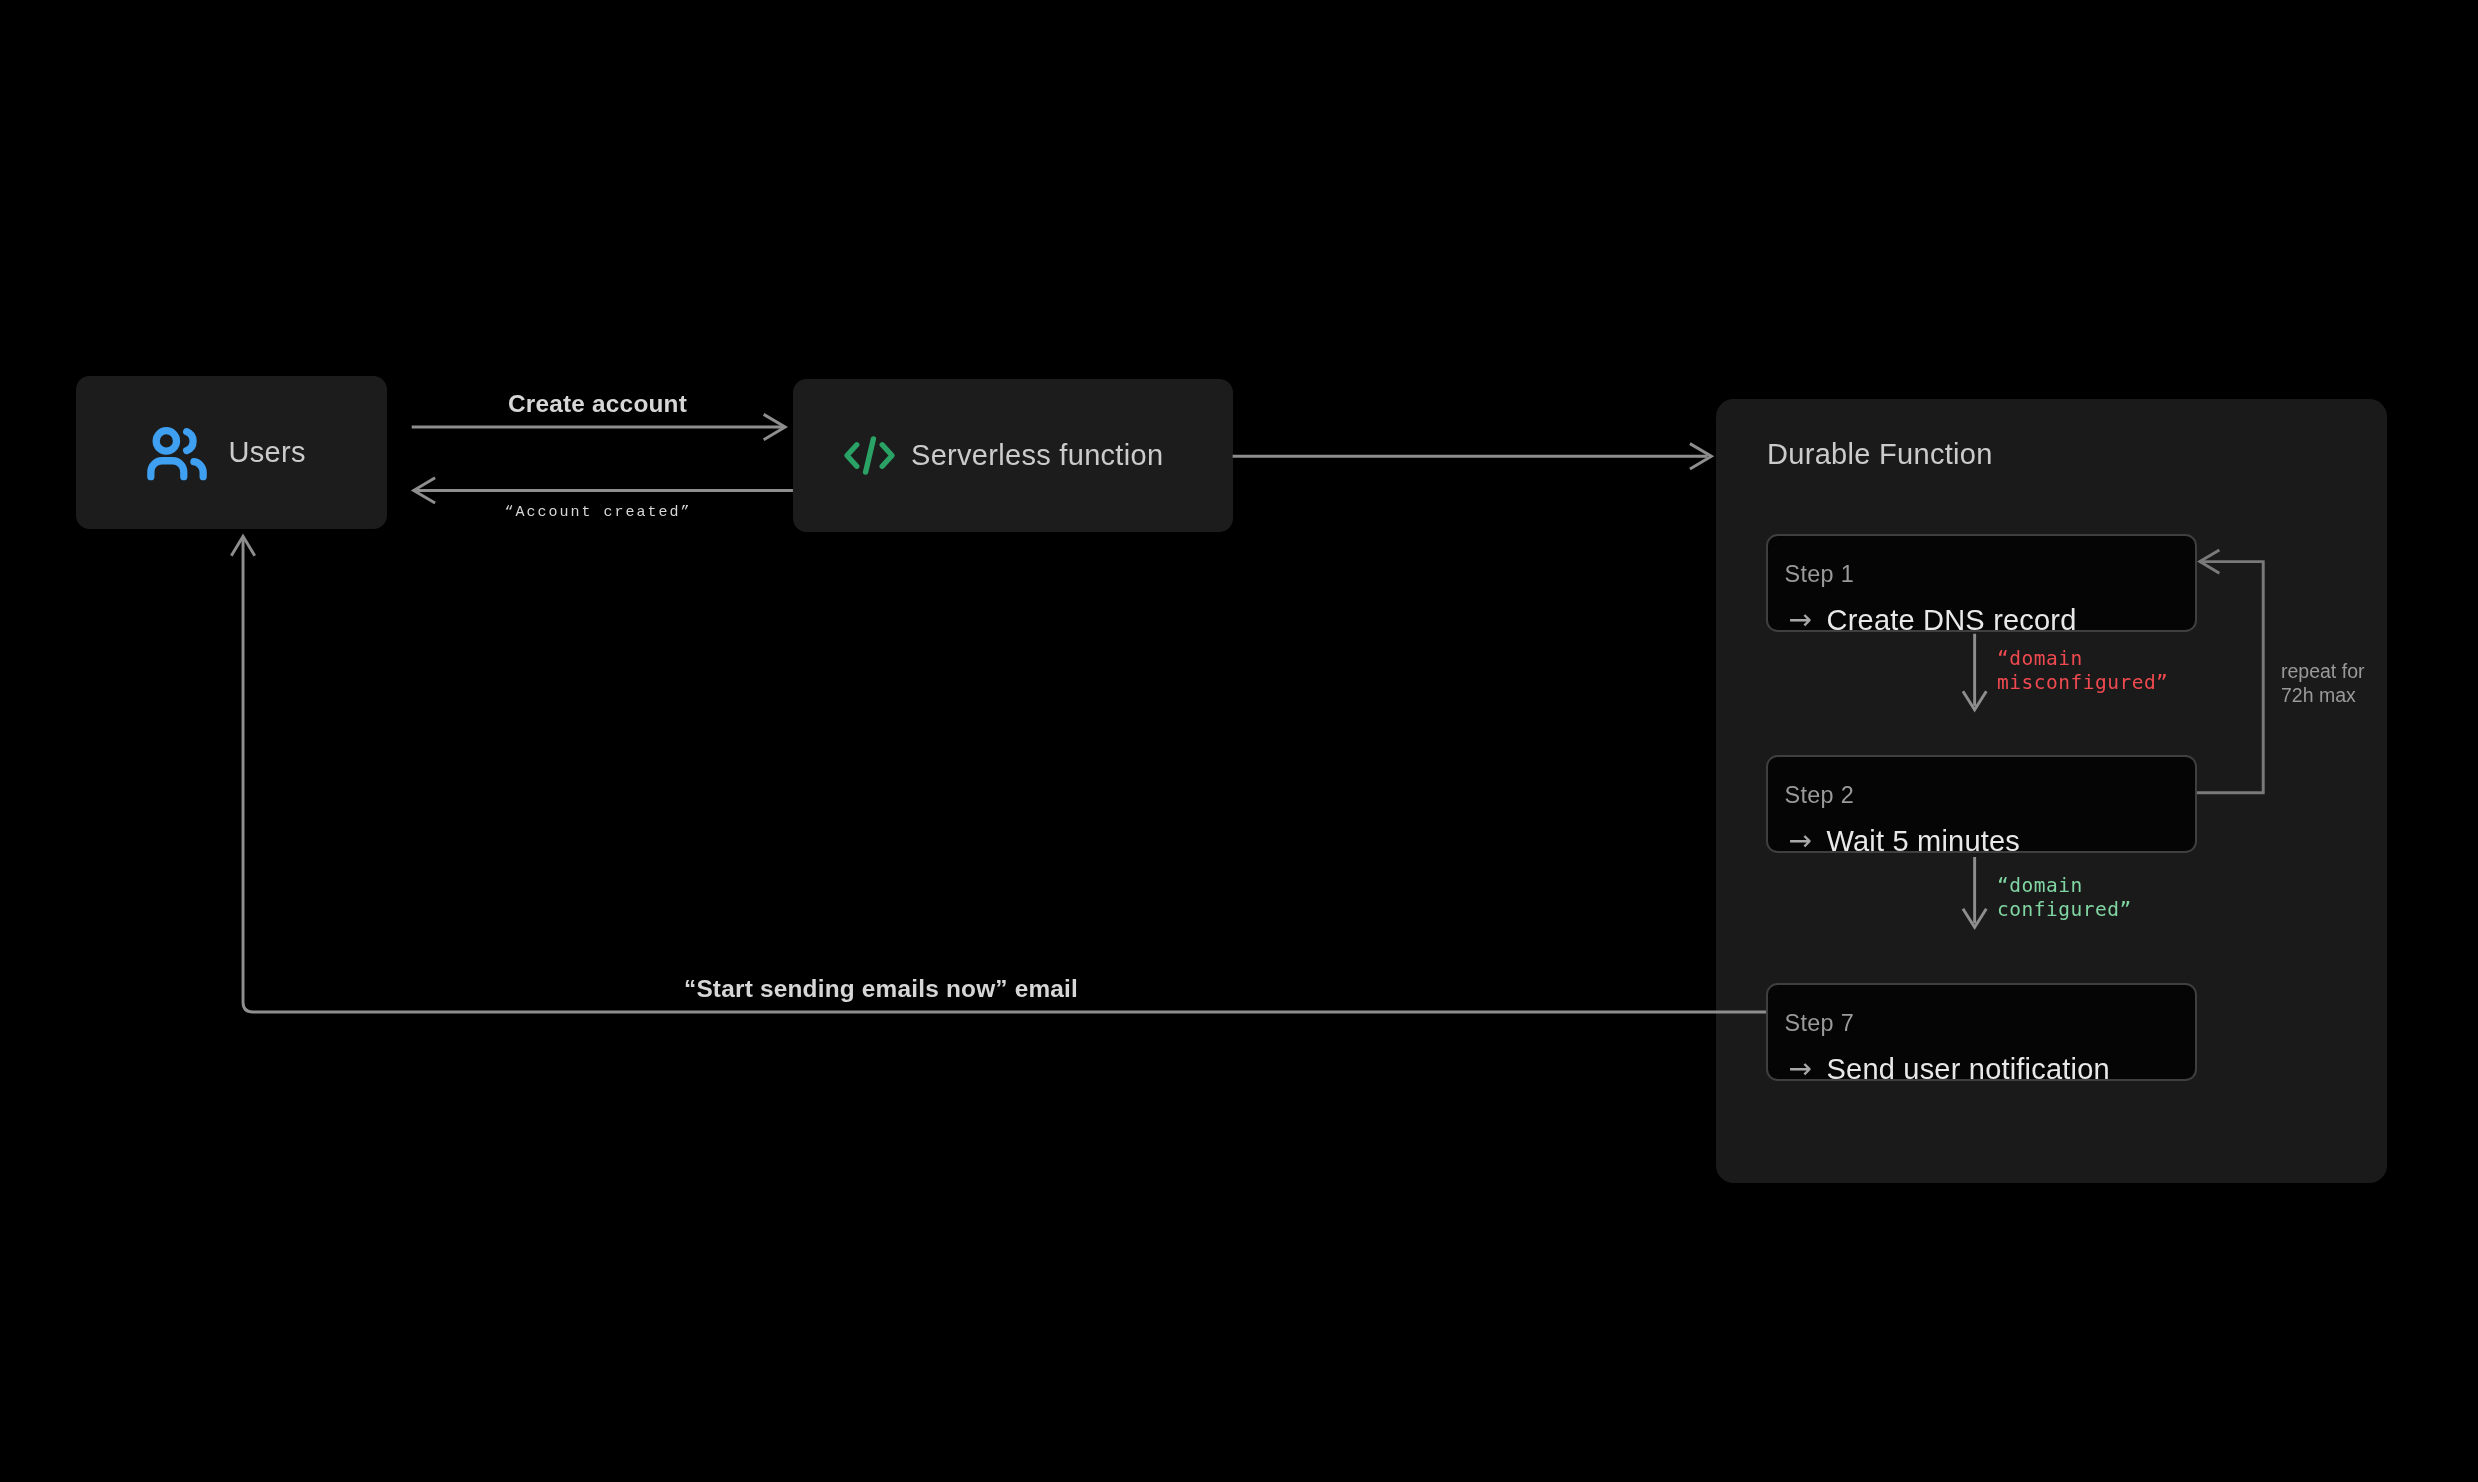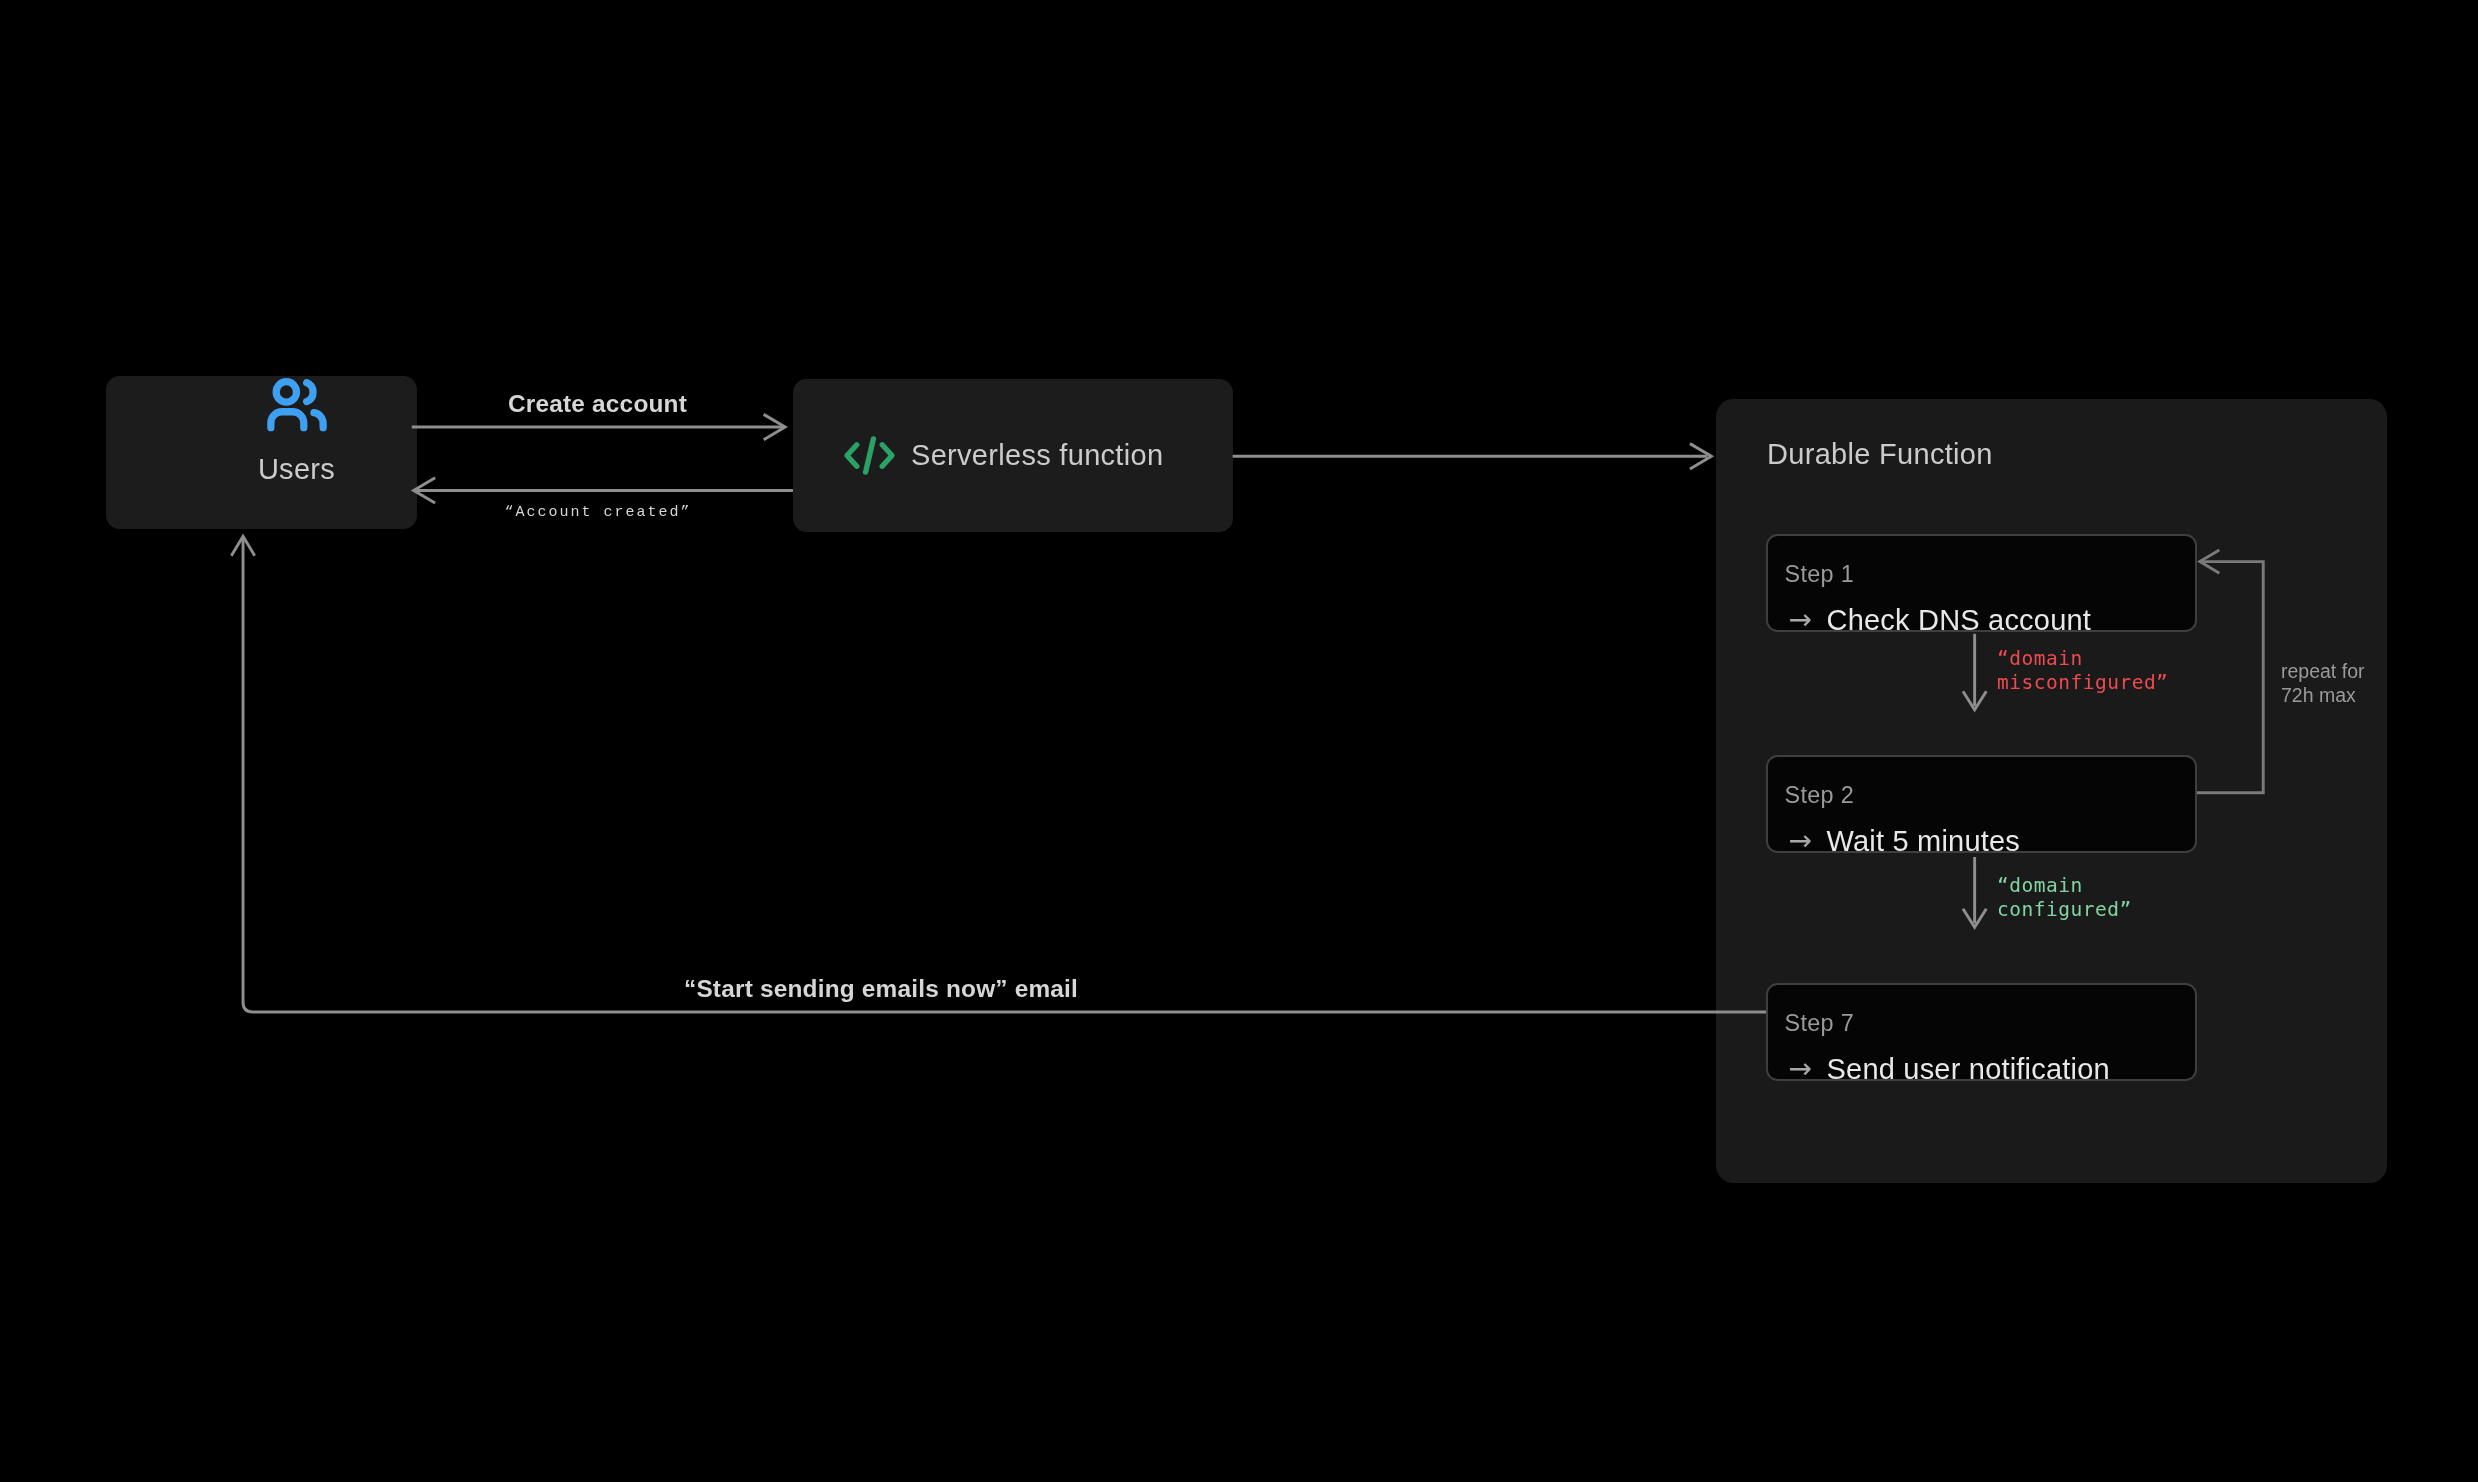--- a/index.html
+++ b/index.html
@@ -18,21 +18,21 @@
     --label-red:#ef4a50;
     --label-green:#80d6a3;
   }
   *{margin:0;padding:0;box-sizing:border-box;}
   html,body{background:var(--background);}
   body{font-family:"Liberation Sans",sans-serif;}
   #canvas{position:relative;width:2478px;height:1482px;background:var(--background);overflow:hidden;}
 
   
   .node{position:absolute;background:var(--node-fill);border-radius:13.7px;display:flex;align-items:center;}
-  #users-box{left:106px;top:376px;width:311px;height:153px;padding-left:70px;gap:20.5px;flex-direction:column;}
+  #users-box{left:76px;top:376px;width:311px;height:153px;padding-left:70px;gap:20.5px;}
   #serverless-box{left:793px;top:379px;width:440px;height:153px;padding-left:49px;gap:14px;}
   .node-label{font-size:29px;color:var(--text-secondary);letter-spacing:0.3px;white-space:nowrap;}
 
   
   #durable-panel{position:absolute;left:1716px;top:359px;width:671px;height:784px;background:var(--panel-fill);border-radius:17.6px;margin-top:40px;}
   #panel-title{position:absolute;left:51px;top:39px;font-size:29px;color:var(--text-secondary);letter-spacing:0.3px;}
   .step-card{position:absolute;left:50px;width:431px;height:98px;background:var(--step-fill);
              border:2px solid var(--step-border);border-radius:11.7px;padding:25px 0 0 16.6px;}
   #step-1{top:135px;} #step-2{top:356px;} #step-3{top:584px;}
   .step-label{font-size:23.4px;color:var(--text-muted);letter-spacing:0.3px;}
@@ -86,21 +86,21 @@
     <span class="node-label">Serverless function</span>
   </div>
 
   <div id="durable-panel">
     <div id="panel-title">Durable Function</div>
 
     <div class="step-card" id="step-1">
       <div class="step-label">Step 1</div>
       <div class="step-main">
         <span class="step-arrow">→</span>
-        <span class="step-action">Check DNS account</span>
+        <span class="step-action">Create DNS record</span>
       </div>
     </div>
 
     <div class="step-card" id="step-2">
       <div class="step-label">Step 2</div>
       <div class="step-main">
         <span class="step-arrow">→</span>
         <span class="step-action">Wait 5 minutes</span>
       </div>
     </div>

